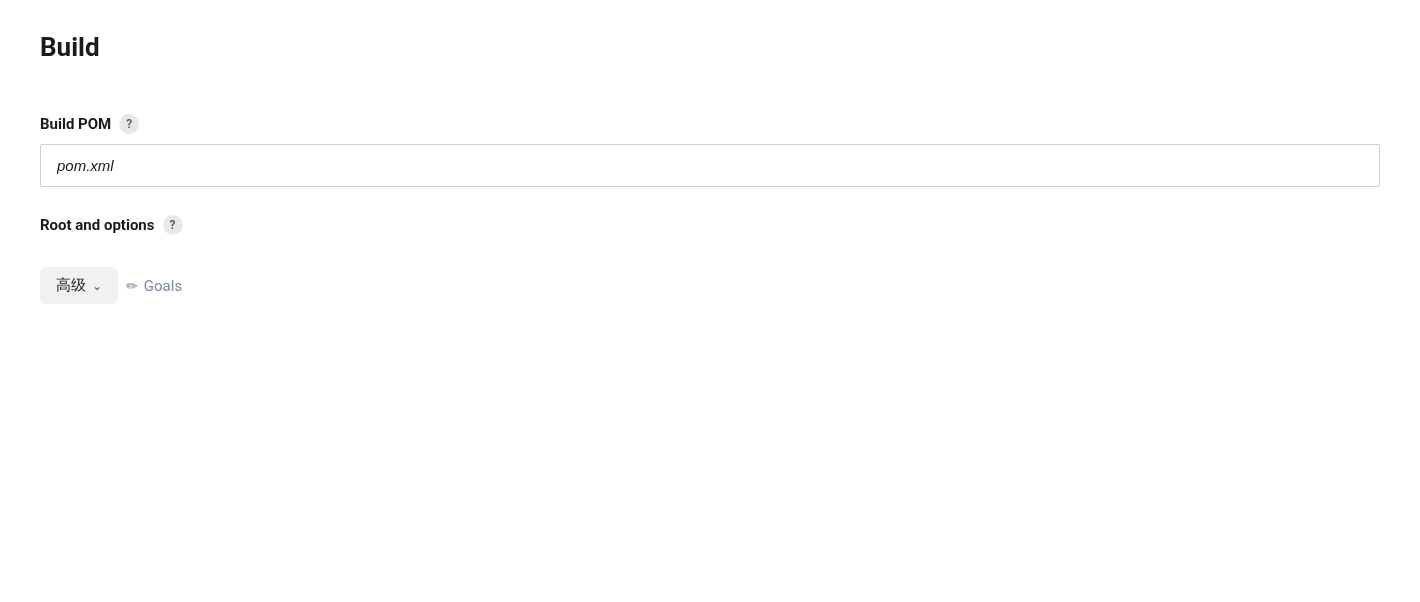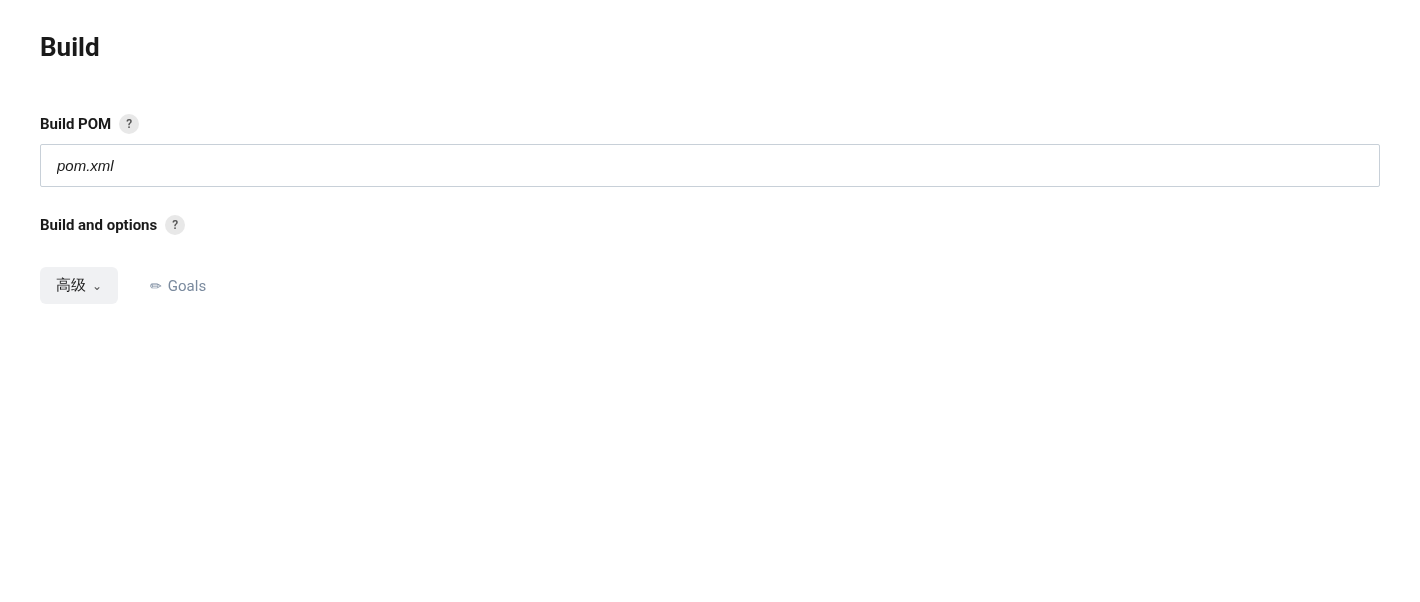--- a/index.html
+++ b/index.html
@@ -64,21 +64,21 @@
       border-radius: 2px;
       outline: none;
       color: #1a1a1a;
       background: #ffffff;
       transition: border-color 0.15s;
       font-style: italic;
     }
 
     .bottom-row {
       display: flex;
-      gap: 32px;
+      gap: 8px;
       margin-top: 32px;
     }
 
     .advanced-button {
       display: inline-flex;
       align-items: center;
       gap: 6px;
       padding: 9px 16px;
       background-color: #f0f1f3;
       border: none;
@@ -115,21 +115,21 @@
 <div class="field-section">
   <div class="field-label-row">
     <span class="field-label">Build POM</span>
     <span class="help-icon">?</span>
   </div>
   <input class="text-input" type="text" value="pom.xml" style="">
 </div>
 
 <div class="field-section">
   <div class="field-label-row">
-    <span class="field-label">Build and options</span>
+    <span class="field-label">Root and options</span>
     <span class="help-icon">?</span>
   </div>
 </div>
 
 <div class="bottom-row">
   <button class="advanced-button">
     <span>高级</span>
     <span class="chevron-icon">⌄</span>
   </button>
 

